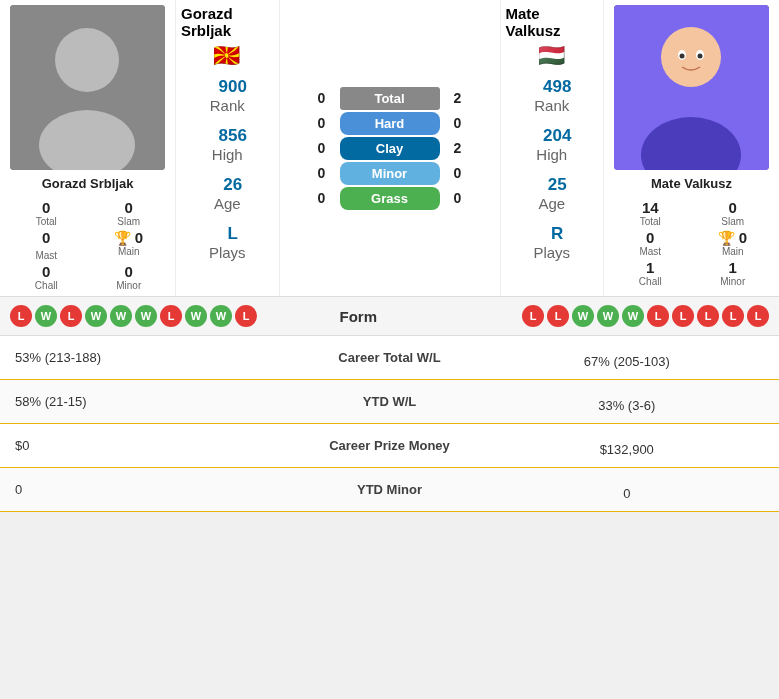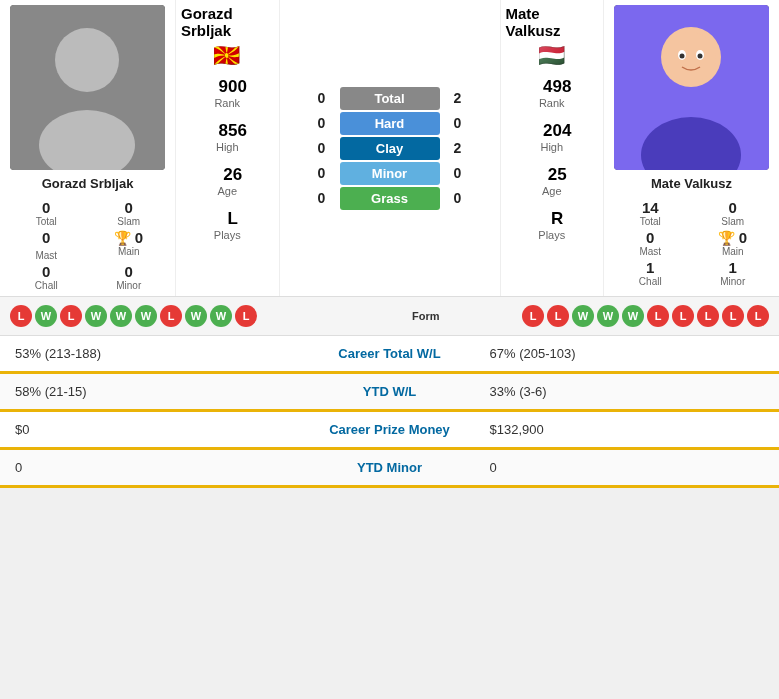--- a/index.html
+++ b/index.html
@@ -19,53 +19,53 @@
     .stat-item { display: flex; flex-direction: column; align-items: center; }
     .stat-value { font-size: 15px; font-weight: bold; color: #222; }
     .stat-label { font-size: 10px; color: #666; }
 
     .trophy-row { display: flex; align-items: center; justify-content: center; gap: 4px; }
     .trophy-icon { color: #c8a000; font-size: 14px; }
 
     
     .center-stats { width: 155px; display: flex; flex-direction: column; align-items: center; padding: 5px; border-left: 1px solid #eee; border-right: 1px solid #eee; }
     .center-stat-block { text-align: center; margin: 6px 0; }
-    .center-stat-value { font-size: 17px; font-weight: bold; color: #000000; margin-left: 11px; }
-    .center-stat-label { font-size: 11px; color: #666; }
+    .center-stat-value { font-size: 17px; font-weight: bold; color: #0369a1; margin-left: 11px; }
+    .center-stat-label { font-size: 15px; color: #666; }
 
     .flag-icon { font-size: 22px; margin: 2px 0; }
 
     
     .courts-section { flex: 1; display: flex; flex-direction: column; justify-content: center; align-items: center; gap: 2px; padding: 5px; }
 
     .court-row { display: flex; align-items: center; gap: 8px; width: 210px; justify-content: center; }
     .court-score { font-size: 14px; font-weight: bold; color: #222; width: 20px; text-align: center; }
-    .court-badge { color: #fff; font-size: 13px; font-weight: bold; padding: 4px 0; width: 100px; text-align: center; border-radius: 3px; }
+    .court-badge { color: #fff; font-size: 13px; font-weight: bold; padding: 4px 0; width: 100px; text-align: center; border-radius: 8px; }
     .court-hard { background: #4a90d9; }
     .court-clay { background: #0369a1; }
     .court-indoor { background: #60b0e0; }
     .court-grass { background: #4caf50; }
 
     
     .form-section { background: #f5f5f5; border-top: 1px solid #ddd; border-bottom: 1px solid #ddd; padding: 8px 10px; display: flex; align-items: center; justify-content: space-between; }
 
     .form-badges { display: flex; gap: 3px; align-items: center; flex: 1; }
-    .form-label { font-size: 11px; font-weight: bold; color: #333; width: 100px; text-align: right; }
+    .form-label { font-size: 15px; font-weight: bold; color: #333; width: 100px; text-align: left; }
 
     .form-badge { width: 22px; height: 22px; border-radius: 50%; display: flex; align-items: center; justify-content: center; font-size: 11px; font-weight: bold; color: #fff; }
     .fb-win { background: #4caf50; }
     .fb-loss { background: #e53935; }
 
     
     .stats-rows { background: #fff; }
-    .stats-row { display: flex; align-items: center; border-bottom: 3px solid #eab308; padding: 10px 15px; }
+    .stats-row { display: flex; align-items: center; border-bottom: 1px solid #eab308; padding: 10px 15px; }
     .stats-row:nth-child(even) { background: #fafafa; }
     .stat-left { flex: 1; text-align: left; font-size: 13px; color: #333; }
-    .stat-center { width: 200px; text-align: center; font-size: 13px; font-weight: bold; color: #0369a1; }
-    .stat-right { flex: 1; text-align: left; font-size: 13px; color: #333; }
+    .stat-center { width: 200px; text-align: center; font-size: 13px; font-weight: bold; color: #404040; }
+    .stat-right { flex: 1; text-align: center; font-size: 13px; color: #333; margin-top: 8px; }
 
     .top-section { display: flex; }
   </style>
 </head>
 <body>
 
 <div class="main-container">
 
   <div class="top-section">
 

